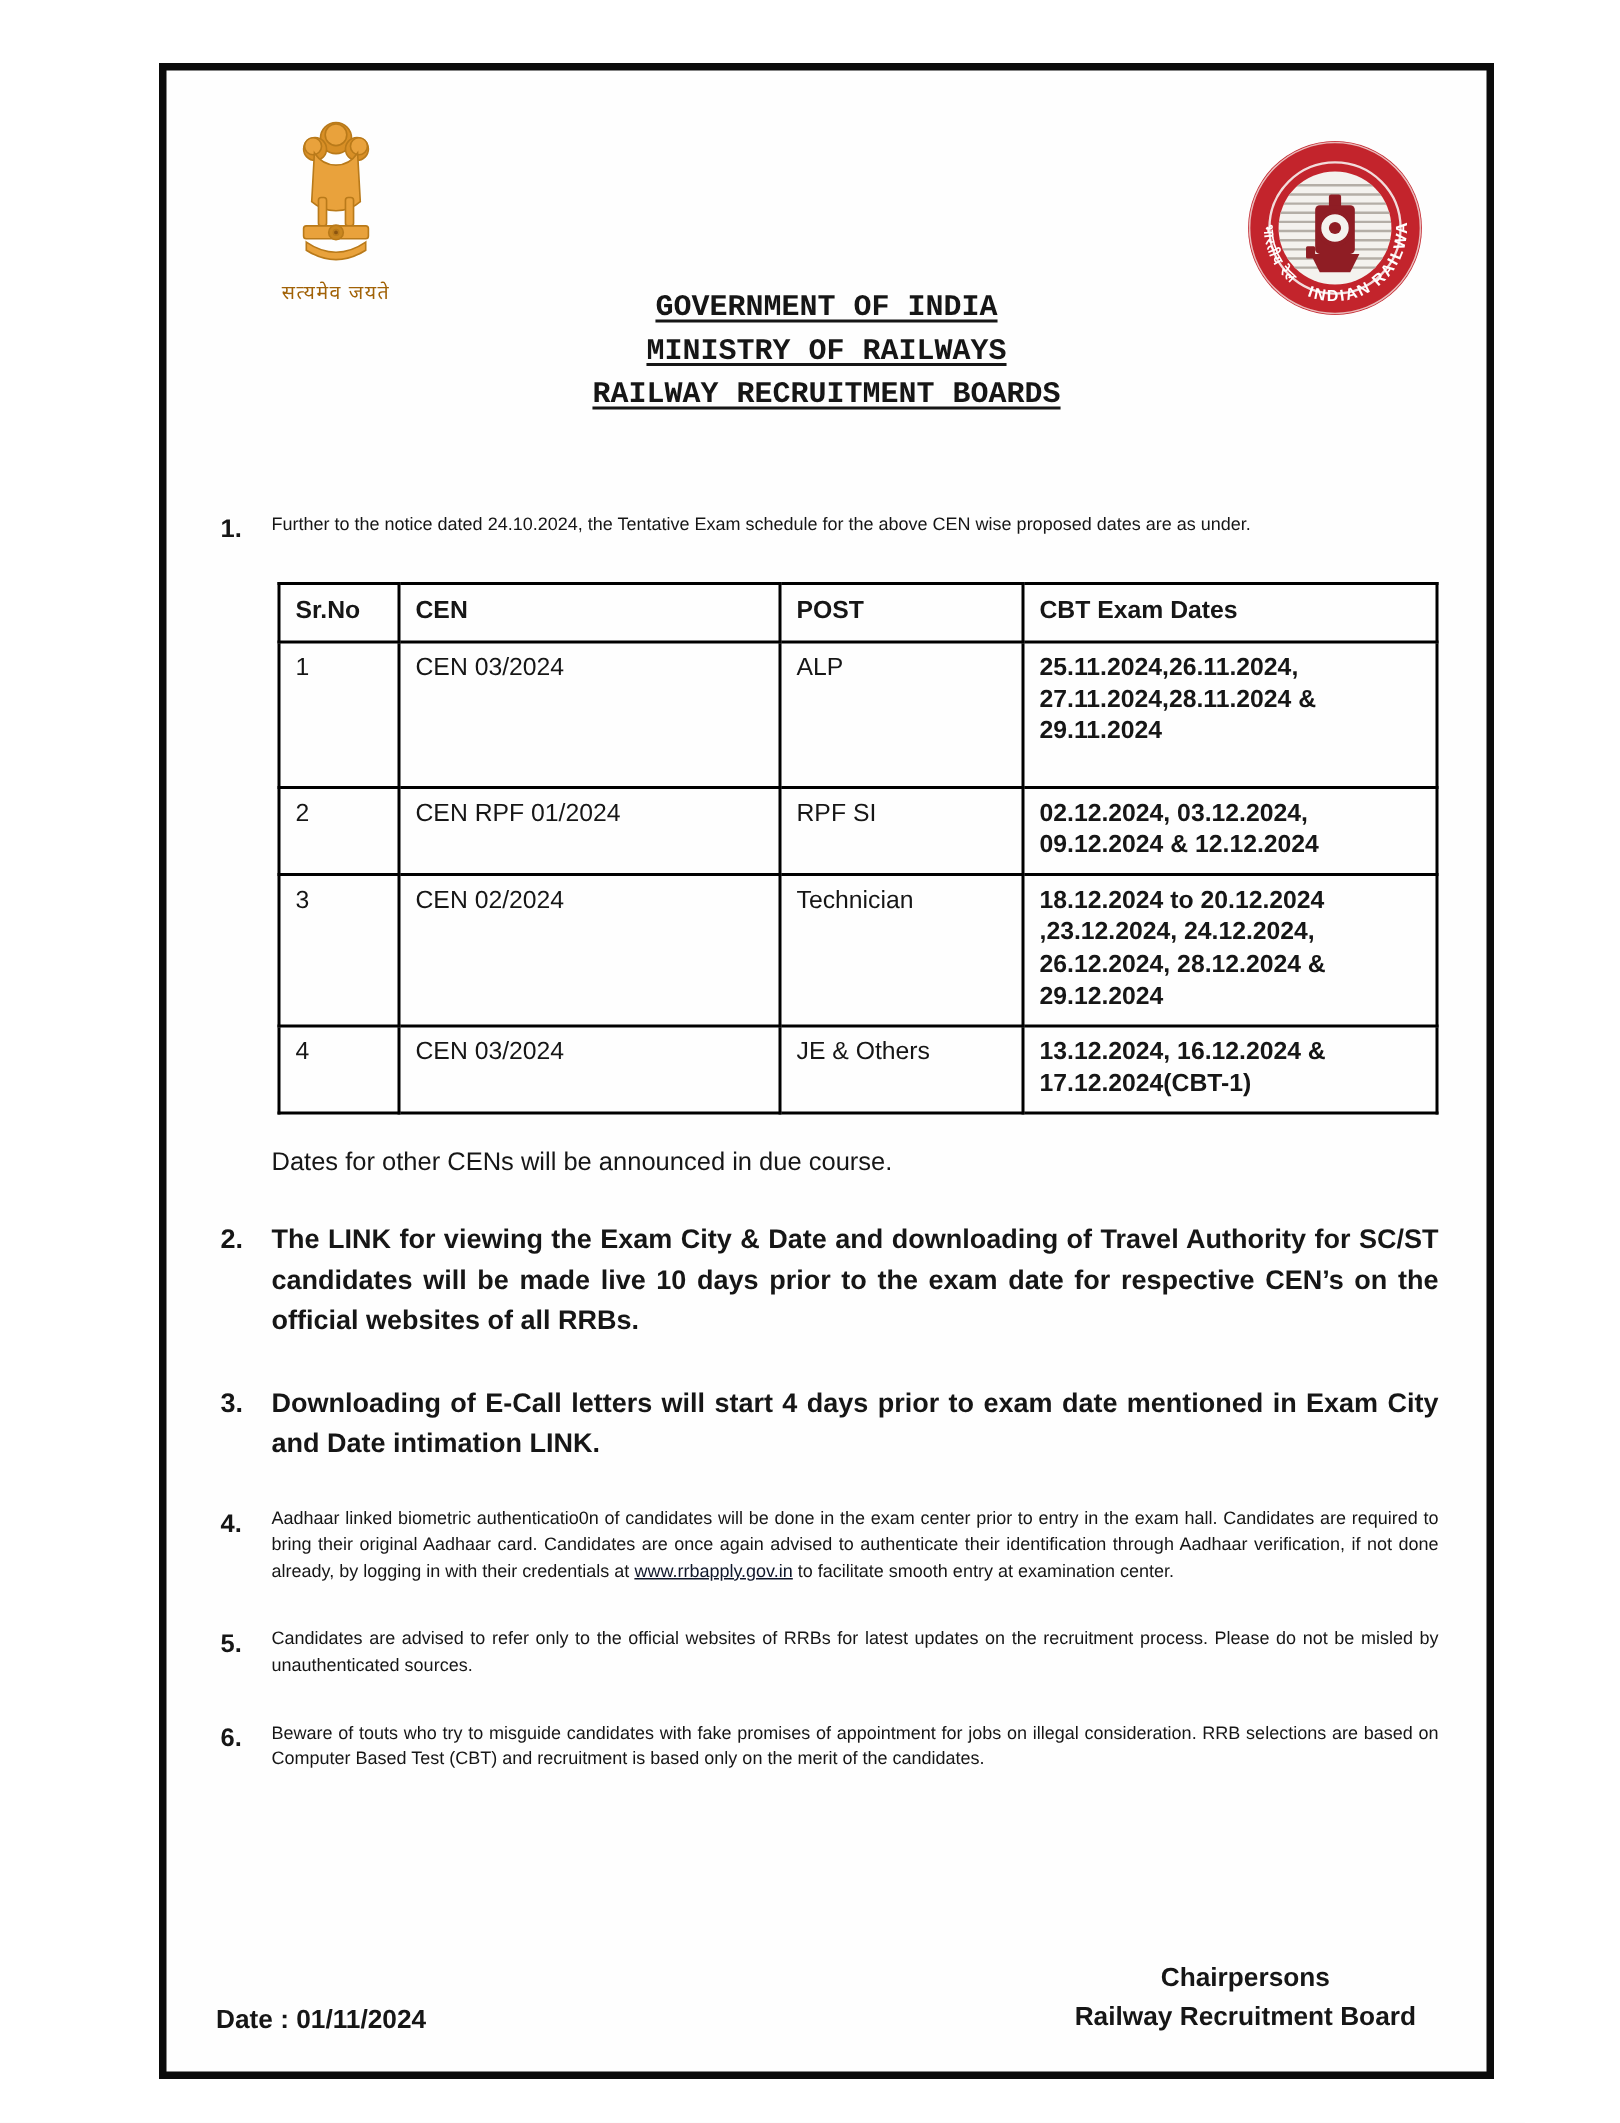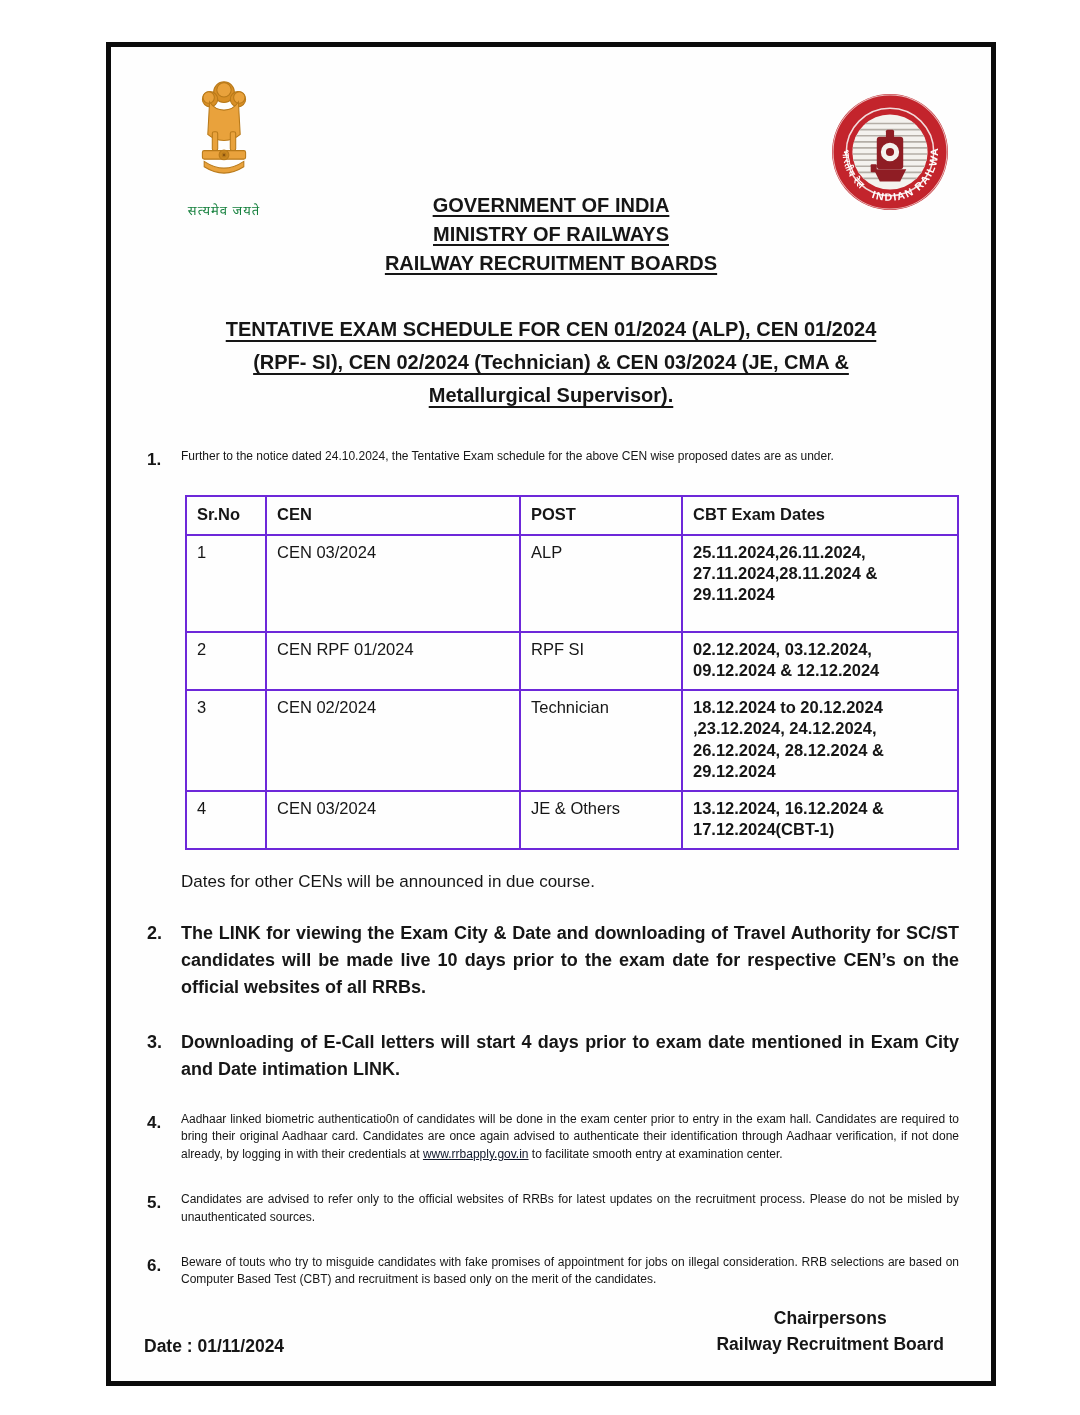--- a/index.html
+++ b/index.html
@@ -15,24 +15,24 @@
     position:absolute; left:106px; top:42px;
     width:890px; height:1344px;
     border:5px solid #0b0b0b;
     background:#fefefe;
     padding:16px 28px 0 28px;
   }
   
   .header-zone { position:relative; height:242px; }
   .emblem-wrap { position:absolute; left:30px; top:12px; width:110px; text-align:center; }
   .emblem-wrap svg { width:84px; height:108px; display:block; margin:0 auto; }
-  .emblem-caption { font-size:13px; color:#15803d; margin-top:18px; letter-spacing:1px; }
+  .emblem-caption { font-size:13px; color:#a16207; margin-top:2px; letter-spacing:1px; }
   .rail-logo-wrap { position:absolute; right:12px; top:28px; width:122px; height:122px; }
   .rail-logo-wrap svg { width:122px; height:122px; }
-  .gov-headings { position:absolute; left:0; right:0; top:128px; text-align:center; }
+  .gov-headings { position:absolute; left:0; right:0; top:128px; text-align:center;font-family:Liberation Mono, monospace; }
   .gov-headings div {
     font-size:20px; font-weight:700; line-height:29px;
     text-decoration:underline; text-decoration-thickness:2px; text-underline-offset:3px;
   }
   
   .notice-title { text-align:center; margin-top:8px; }
   .notice-title div {
     font-size:20px; font-weight:700; line-height:33px;
     text-decoration:underline; text-decoration-thickness:2px; text-underline-offset:4px;
   }
@@ -42,21 +42,21 @@
   .li .body { flex:1; font-size:12px; line-height:1.45; text-align:justify; }
   .li.bold-item .num, .li.bold-item .body { font-weight:700; font-size:18px; line-height:1.5; }
   .li-gap { margin-top:28px; }
   .item1 { margin-top:36px; }
   
   table.sched {
     border-collapse:collapse; margin:22px 0 0 46px;
     width:772px; table-layout:fixed;
   }
   table.sched th, table.sched td {
-    border:2px solid #6d28d9;
+    border:2px solid #000000;
     padding:6px 10px 8px 10px;
     vertical-align:top; text-align:left;
     font-size:16.5px; line-height:1.28;
   }
   table.sched th { font-weight:700; padding-top:7px; padding-bottom:9px; }
   col.c-sr { width:80px; } col.c-cen { width:254px; } col.c-post { width:162px; } col.c-dates { width:276px; }
   td.dates { font-weight:700; white-space:pre-line; }
   tr.r1 td { padding-bottom:26px; }
   .table-note { margin:22px 4px 0 42px; font-size:17px; }
   
@@ -143,25 +143,20 @@
         </svg>
       </div>
 
       <div class="gov-headings">
         <div>GOVERNMENT OF INDIA</div>
         <div>MINISTRY OF RAILWAYS</div>
         <div>RAILWAY RECRUITMENT BOARDS</div>
       </div>
     </div>
 
-    <div class="notice-title">
-      <div>TENTATIVE EXAM SCHEDULE FOR CEN 01/2024 (ALP), CEN 01/2024</div>
-      <div>(RPF- SI), CEN 02/2024 (Technician) &amp; CEN 03/2024 (JE, CMA &amp;</div>
-      <div>Metallurgical Supervisor).</div>
-    </div>
 
     <div class="li item1">
       <div class="num">1.</div>
       <div class="body">Further to the notice dated 24.10.2024, the Tentative Exam schedule for the above CEN wise proposed dates are as under.</div>
     </div>
 
     <table class="sched">
       <colgroup>
           <col class="c-sr">
           <col class="c-cen">

